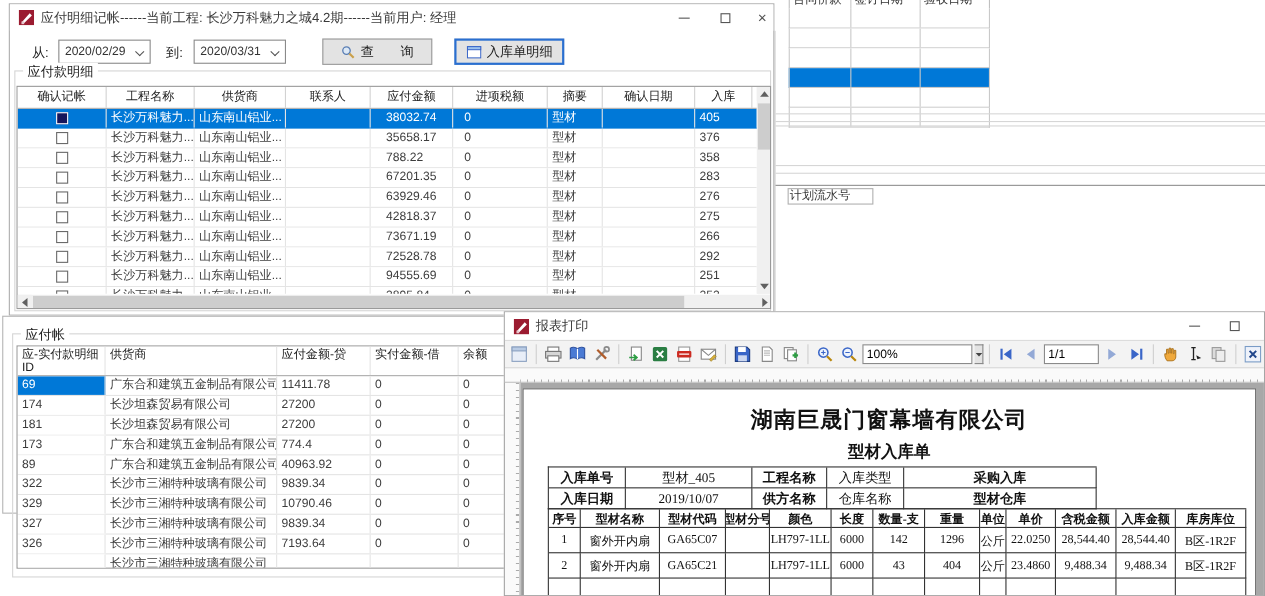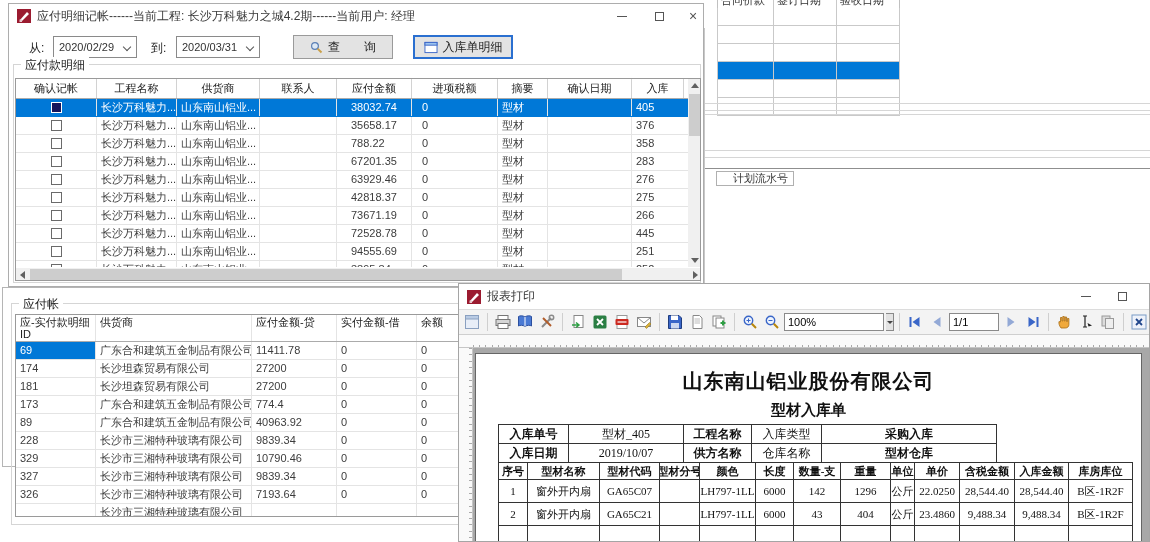--- a/index.html
+++ b/index.html
@@ -159,21 +159,21 @@
       </div>
   </div>
 
   <div class="bg-line" style="left:705px;top:103px;width:445px"></div>
   <div class="bg-line" style="left:705px;top:110px;width:445px"></div>
   <div class="bg-line" style="left:705px;top:114px;width:445px"></div>
   <div class="bg-line" style="left:705px;top:150px;width:445px"></div>
   <div class="bg-line" style="left:705px;top:157px;width:445px"></div>
   <div class="bg-line" style="left:705px;top:168px;width:445px;background:#8f8f8f"></div>
   <div class="abs" style="left:716px;top:171px;width:78px;height:15px;border:1px solid #b0b0b0;font-size:11px;line-height:13px;
-              padding-left:16px;overflow:hidden;white-space:nowrap;color:#333">计划流水号</div>
+              padding-left:1px;overflow:hidden;white-space:nowrap;color:#333">计划流水号</div>
 </div>
 
 <div class="win" style="left:8px;top:3px;width:696px;height:284px">
   <div class="titlebar">
     <span class="appicon">
       <svg viewBox="0 0 14 14">
           <rect width="14" height="14" fill="#9b1b30"></rect>
           <path d="M3 11 L10 3 L12 5 L5 12 Z" fill="#fff"></path>
           <rect x="2.5" y="10.5" width="2.5" height="2.5" fill="#e6c7cd"></rect>
         </svg>
@@ -332,21 +332,21 @@
           <span class="cell ta-c0 chk">
             <span class="checkbox"></span>
           </span>
           <span class="cell ta-c1">长沙万科魅力...</span>
           <span class="cell ta-c2">山东南山铝业...</span>
           <span class="cell ta-c3"></span>
           <span class="cell ta-c4">72528.78</span>
           <span class="cell ta-c5">0</span>
           <span class="cell ta-c6">型材</span>
           <span class="cell ta-c7"></span>
-          <span class="cell ta-c8">445</span>
+          <span class="cell ta-c8">292</span>
         </div>
         <div class="g-row">
           <span class="cell ta-c0 chk">
             <span class="checkbox"></span>
           </span>
           <span class="cell ta-c1">长沙万科魅力...</span>
           <span class="cell ta-c2">山东南山铝业...</span>
           <span class="cell ta-c3"></span>
           <span class="cell ta-c4">94555.69</span>
           <span class="cell ta-c5">0</span>
@@ -432,21 +432,21 @@
           <span class="cell tb-c4">0</span>
         </div>
         <div class="lg-row">
           <span class="cell tb-c0">89</span>
           <span class="cell tb-c1">广东合和建筑五金制品有限公司</span>
           <span class="cell tb-c2">40963.92</span>
           <span class="cell tb-c3">0</span>
           <span class="cell tb-c4">0</span>
         </div>
         <div class="lg-row">
-          <span class="cell tb-c0">228</span>
+          <span class="cell tb-c0">322</span>
           <span class="cell tb-c1">长沙市三湘特种玻璃有限公司</span>
           <span class="cell tb-c2">9839.34</span>
           <span class="cell tb-c3">0</span>
           <span class="cell tb-c4">0</span>
         </div>
         <div class="lg-row">
           <span class="cell tb-c0">329</span>
           <span class="cell tb-c1">长沙市三湘特种玻璃有限公司</span>
           <span class="cell tb-c2">10790.46</span>
           <span class="cell tb-c3">0</span>
@@ -676,21 +676,21 @@
     <div class="vruler">
 
     <span></span>
         <span></span>
         <span></span>
         <span></span>
         <span></span>
       </div>
 
     <div class="page">
-      <div class="rp-company">山东南山铝业股份有限公司</div>
+      <div class="rp-company">湖南巨晟门窗幕墙有限公司</div>
       <div class="rp-subtitle">型材入库单</div>
 
       <div class="rp-table info-t">
 
       <div class="rp-row">
             <span class="rp-cell i-c0">入库单号</span>
             <span class="rp-cell i-c1">型材_405</span>
             <span class="rp-cell i-c2">工程名称</span>
             <span class="rp-cell i-c4">入库类型</span>
             <span class="rp-cell i-c5">采购入库</span>

